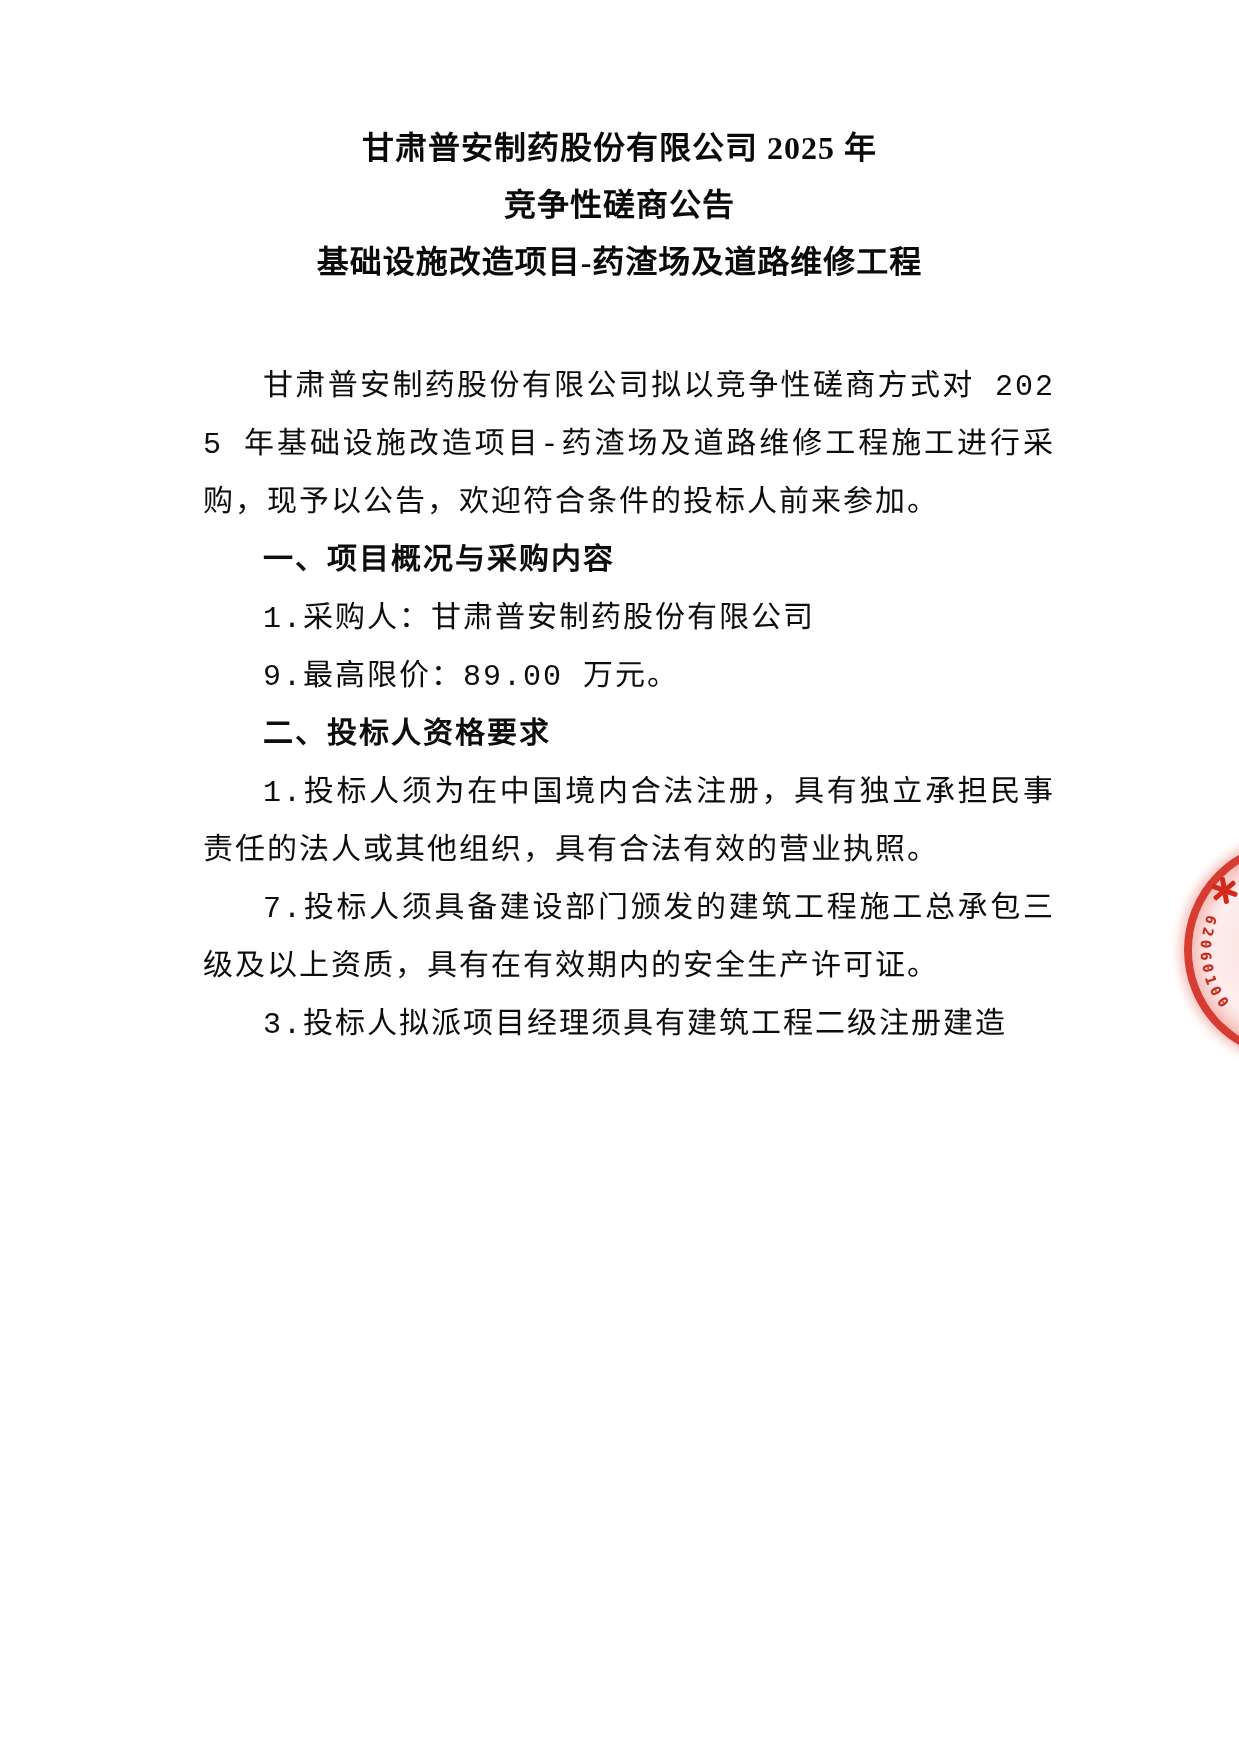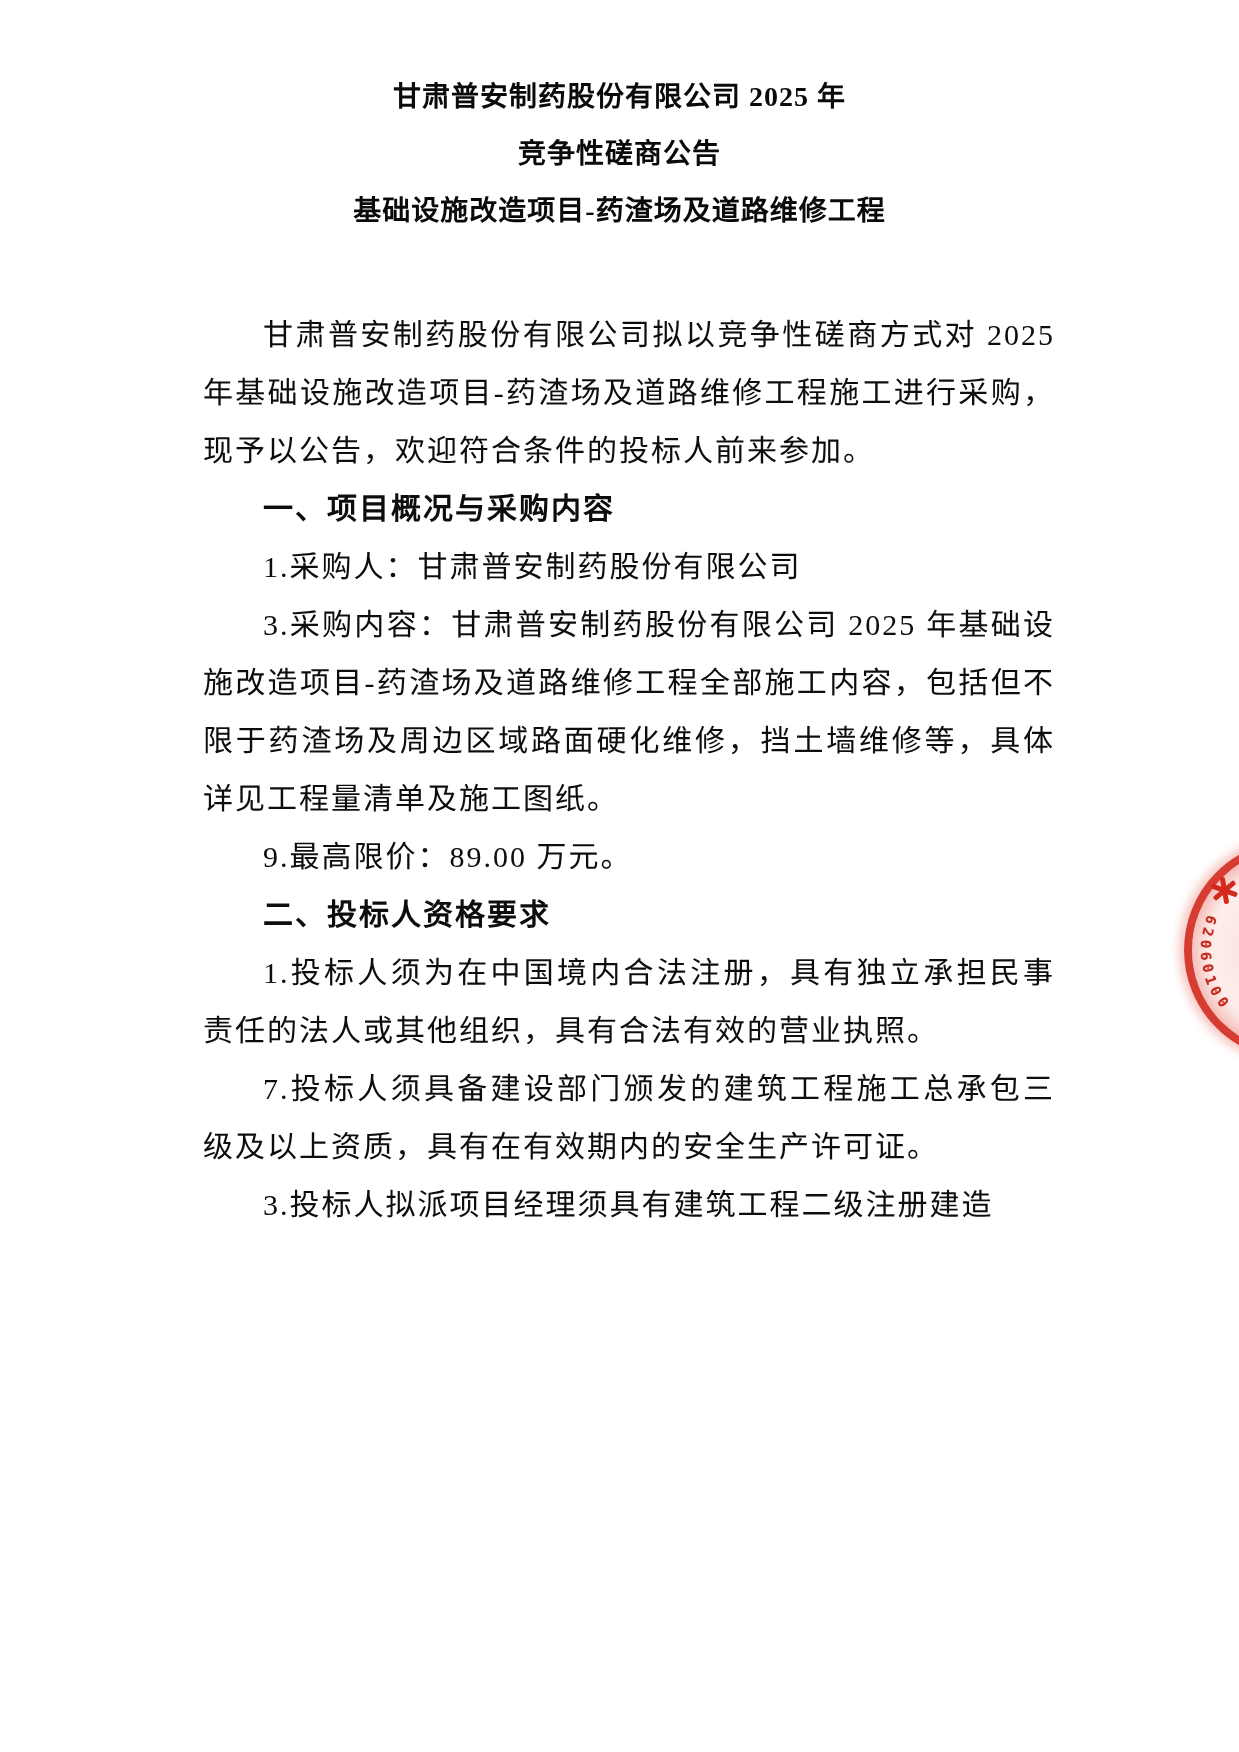--- a/index.html
+++ b/index.html
@@ -4,42 +4,42 @@
 <style>
   html,body { margin:0; padding:0; background:#ffffff; }
   .page {
     position:relative;
     width:1239px; height:1752px;
     background:#ffffff;
     overflow:hidden;
     color:#111;
   }
   .title {
-    padding-top:68px;
+    padding-top:120px;
     text-align:center;
     font-family:"Liberation Serif","DejaVu Serif",serif;
     font-weight:700;
-    font-size:28px;
+    font-size:32px;
     line-height:57px;
     letter-spacing:1px;
     color:#0a0a0a;
   }
   .title .tline { display:block; }
   .content {
     margin:67px 184px 0 203px;
     font-family:"Liberation Serif","DejaVu Serif",serif;
     font-size:30px;
     line-height:58px;
     letter-spacing:2px;
     text-align:justify;
     text-justify:inter-character;
     word-break:break-all;
     color:#0d0d0d;
   }
-  .content p { margin:0; text-indent:2em; }
+  .content p { margin:0; text-indent:2em;font-family:Liberation Mono, monospace; }
   .sec-heading {
     font-family:"Liberation Sans","DejaVu Sans",sans-serif;
     font-weight:700;
     letter-spacing:2px;
   }
   
   .seal {
     position:absolute;
     left:1184px; top:840px;
     width:220px; height:220px;
@@ -98,21 +98,20 @@
     <span class="tline">甘肃普安制药股份有限公司 2025 年</span>
     <span class="tline">竞争性磋商公告</span>
     <span class="tline">基础设施改造项目-药渣场及道路维修工程</span>
   </div>
 
   <div class="content">
     <p>甘肃普安制药股份有限公司拟以竞争性磋商方式对 2025 年基础设施改造项目-药渣场及道路维修工程施工进行采购，现予以公告，欢迎符合条件的投标人前来参加。</p>
 
     <p class="sec-heading">一、项目概况与采购内容</p>
     <p>1.采购人：甘肃普安制药股份有限公司</p>
-    <p>3.采购内容：甘肃普安制药股份有限公司 2025 年基础设施改造项目-药渣场及道路维修工程全部施工内容，包括但不限于药渣场及周边区域路面硬化维修，挡土墙维修等，具体详见工程量清单及施工图纸。</p>
     <p>9.最高限价：89.00 万元。</p>
 
     <p class="sec-heading">二、投标人资格要求</p>
     <p>1.投标人须为在中国境内合法注册，具有独立承担民事责任的法人或其他组织，具有合法有效的营业执照。</p>
     <p>7.投标人须具备建设部门颁发的建筑工程施工总承包三级及以上资质，具有在有效期内的安全生产许可证。</p>
     <p>3.投标人拟派项目经理须具有建筑工程二级注册建造</p>
   </div>
 
   <div class="seal" style="--seal: #d3281c;">
     <div class="seal-texture"></div>

